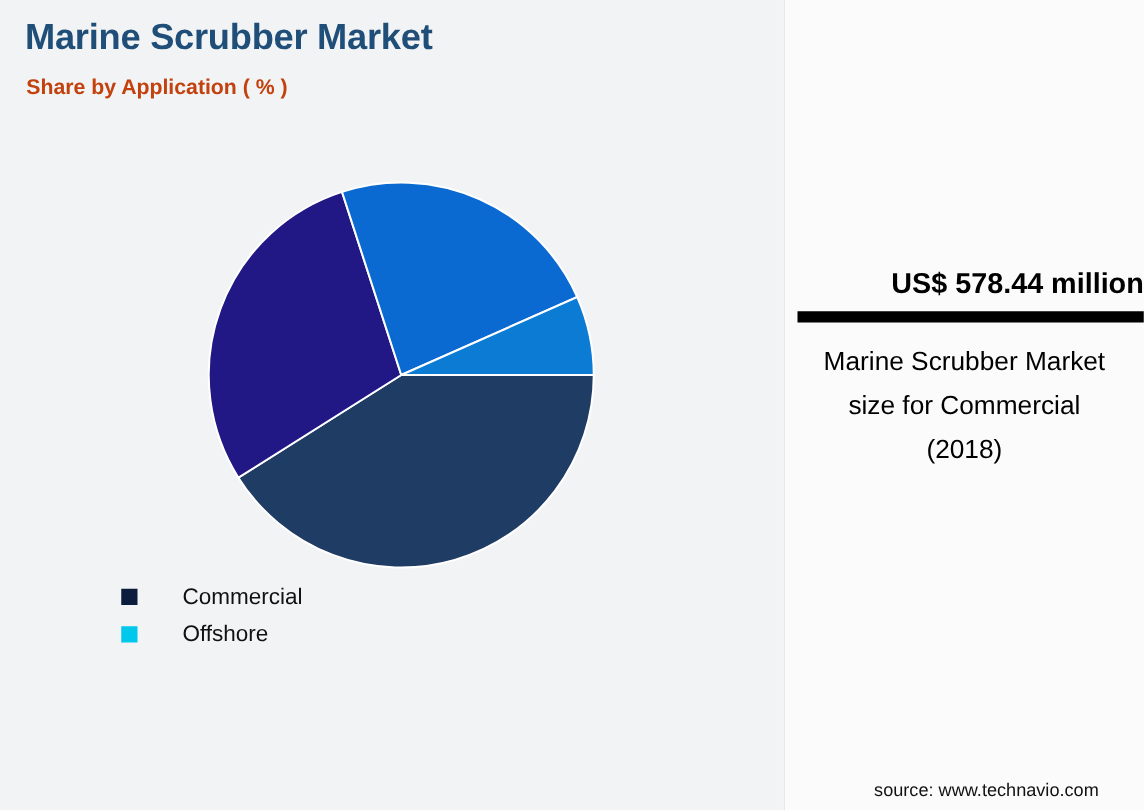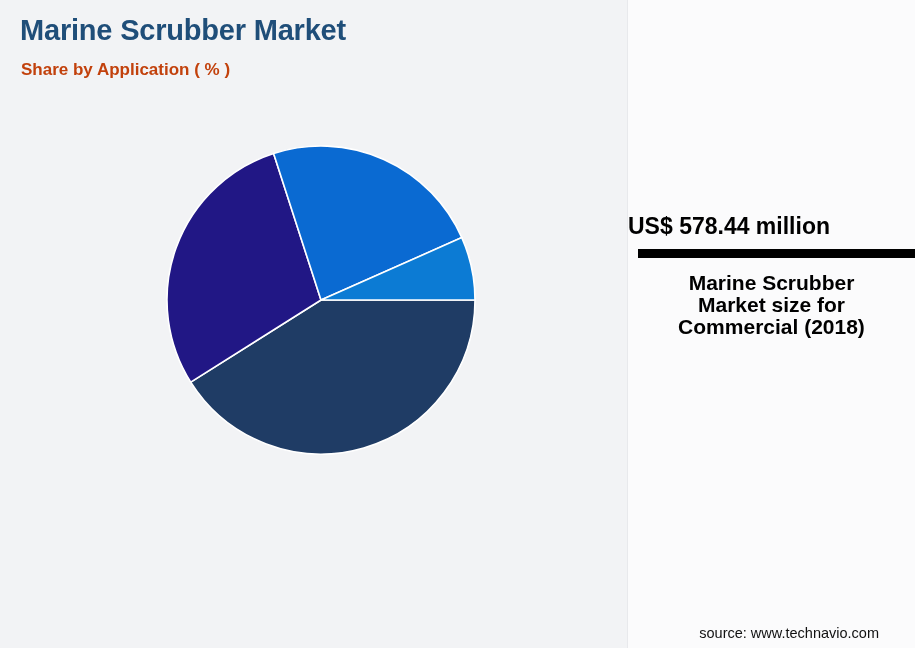--- a/index.html
+++ b/index.html
@@ -89,44 +89,44 @@
     height: 648px;
     background: #fbfbfc;
     border-left: 1px solid #e8e9ec;
     box-sizing: border-box;
   }
   #info-value {
     position: absolute;
     left: 0;
     right: 0;
     top: 213px;
-    text-align: left;
+    text-align: right;
     font-size: 23px;
     font-weight: bold;
     color: #000000;
     white-space: nowrap;
   }
   #info-divider {
     position: absolute;
     left: 10px;
     right: 0;
     top: 249px;
     height: 9px;
     background: #000000;
   }
   #info-caption {
     position: absolute;
     left: 24px;
     right: 24px;
     top: 272px;
     text-align: center;
     font-size: 21px;
-    font-weight: bold;
+    font-weight: normal;
     color: #000000;
-    line-height: 22px;
+    line-height: 35px;
   }
   #source-note {
     position: absolute;
     right: 36px;
     bottom: 7px;
     font-size: 14.5px;
     color: #111111;
     white-space: nowrap;
   }
 </style>
@@ -146,20 +146,28 @@
         <g id="pie-slices">
             <path d="M 157 157 L 311.00 157.00 A 154 154 0 0 1 26.73 239.14 Z" fill="#1f3c65" stroke="#ffffff" stroke-width="1.6"></path>
             <path d="M 157 157 L 26.73 239.14 A 154 154 0 0 1 109.60 10.48 Z" fill="#211785" stroke="#ffffff" stroke-width="1.6"></path>
             <path d="M 157 157 L 109.60 10.48 A 154 154 0 0 1 297.79 94.60 Z" fill="#0a6ad2" stroke="#ffffff" stroke-width="1.6"></path>
             <path d="M 157 157 L 297.79 94.60 A 154 154 0 0 1 311.00 157.00 Z" fill="#0c7bd4" stroke="#ffffff" stroke-width="1.6"></path>
           </g>
       </svg>
     </div>
 
     <div id="legend">
+      <div class="legend-item">
+        <span class="legend-swatch" style="background: rgb(12, 28, 60);"></span>
+        <span class="legend-label">Commercial</span>
+      </div>
+      <div class="legend-item">
+        <span class="legend-swatch" style="background: rgb(0, 200, 237);"></span>
+        <span class="legend-label">Offshore</span>
+      </div>
     </div>
 
   </div>
 
   <div id="info-panel">
     <div id="info-value">US$ 578.44 million</div>
     <div id="info-divider"></div>
     <div id="info-caption">Marine Scrubber Market size for Commercial (2018)</div>
     <div id="source-note">source: www.technavio.com</div>
   </div>

